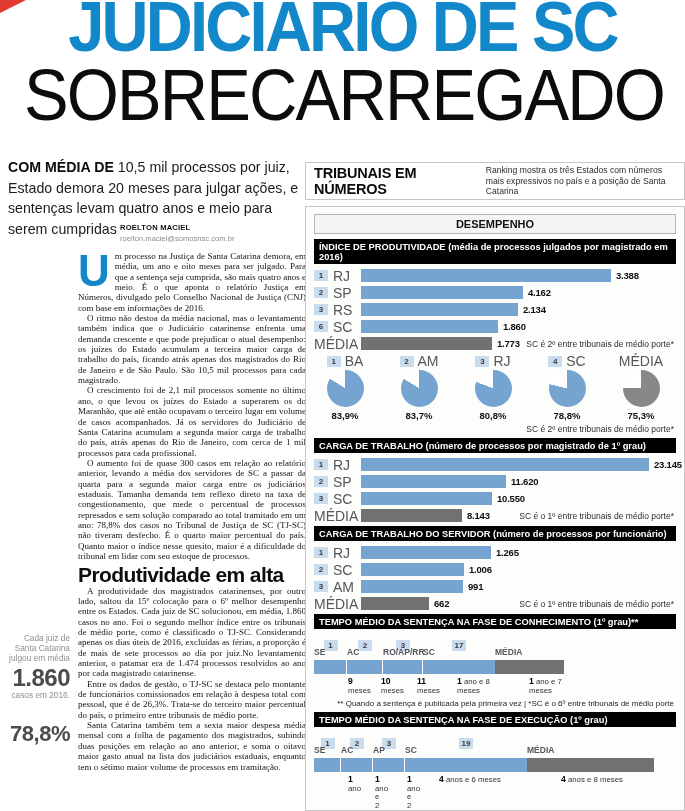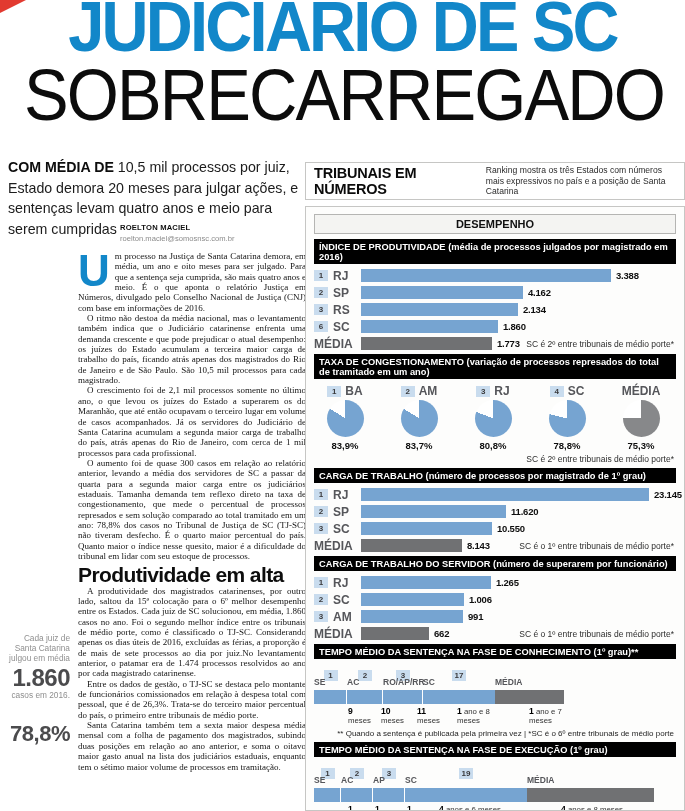--- a/index.html
+++ b/index.html
@@ -50,21 +50,21 @@
     padding:7px 8px;overflow:hidden;}
   .ig-banner{border:1px solid #b5b5b3;background:#f4f4f2;text-align:center;
     font-weight:bold;font-size:11px;padding:3px 0;margin-bottom:5px;color:#111;}
   .ig-section{margin-bottom:4px;}
   .ig-header{background:#000;color:#fff;font-size:9.3px;font-weight:bold;
     padding:3px 5px 2px;margin-bottom:5px;}
   .ig-row{display:flex;align-items:center;height:13px;margin-bottom:4px;}
   .ig-left{flex:0 0 47px;display:flex;align-items:center;}
   .chip{display:inline-block;min-width:12px;padding:0 1px;height:11px;line-height:11px;
     background:#c9dcee;color:#3a3a3c;font-size:8px;font-weight:bold;text-align:center;}
-  .state{margin-left:5px;font-size:12px;font-weight:bold;color:#55565a;}
+  .state{margin-left:5px;font-size:14px;font-weight:normal;color:#55565a;}
   .ig-left .state:first-child{margin-left:0;}
   .bar{height:13px;flex:0 0 auto;}
   .val{margin-left:5px;font-size:9.5px;font-weight:bold;color:#0e0e0e;letter-spacing:-.2px;}
   .note{font-size:8.5px;color:#2c2c2c;}
   .ig-row .note{margin-left:auto;padding-right:2px;}
   .note.right{text-align:right;margin-top:3px;padding-right:2px;}
   .pie-wrap{display:flex;justify-content:space-between;padding:1px 6px 0 2px;}
   .pie-col{text-align:center;width:58px;}
   .pie-head{height:12px;display:flex;align-items:center;justify-content:center;gap:4px;
     font-size:8.5px;font-weight:bold;color:#55565a;margin-bottom:3px;}
@@ -162,21 +162,20 @@
           <span class="ig-left">
             <span class="state">MÉDIA</span>
           </span>
           <span class="bar" style="width: 131px; background: rgb(112, 113, 115);"></span>
           <span class="val">1.773</span>
           <span class="note">SC é 2º entre tribunais de médio porte*</span>
         </div>
       </div>
     </section>
   <section class="ig-section">
-      <div class="ig-header">TAXA DE CONGESTIONAMENTO (variação de processos represados do total de tramitado em um ano)</div>
       <div class="ig-body">
         <div class="pie-wrap">
           <div class="pie-col">
             <div class="pie-head">
               <span class="chip">1</span>
               <span class="state">BA</span>
             </div>
             <div class="pie" style="background: conic-gradient(rgb(118, 164, 209) 0deg, rgb(118, 164, 209) 83.9%, rgb(255, 255, 255) 83.9%, rgb(255, 255, 255) 100%);"></div>
             <div class="pie-pct">83,9%</div>
           </div>
@@ -246,21 +245,21 @@
           <span class="ig-left">
             <span class="state">MÉDIA</span>
           </span>
           <span class="bar" style="width: 101px; background: rgb(112, 113, 115);"></span>
           <span class="val">8.143</span>
           <span class="note">SC é o 1º entre tribunais de médio porte*</span>
         </div>
       </div>
     </section>
   <section class="ig-section">
-      <div class="ig-header">CARGA DE TRABALHO DO SERVIDOR (número de superarem por funcionário)</div>
+      <div class="ig-header">CARGA DE TRABALHO DO SERVIDOR (número de processos por funcionário)</div>
       <div class="ig-body">
         <div class="ig-row">
           <span class="ig-left">
             <span class="chip">1</span>
             <span class="state">RJ</span>
           </span>
           <span class="bar" style="width: 130px; background: rgb(118, 164, 209);"></span>
           <span class="val">1.265</span>
         </div>
         <div class="ig-row">

